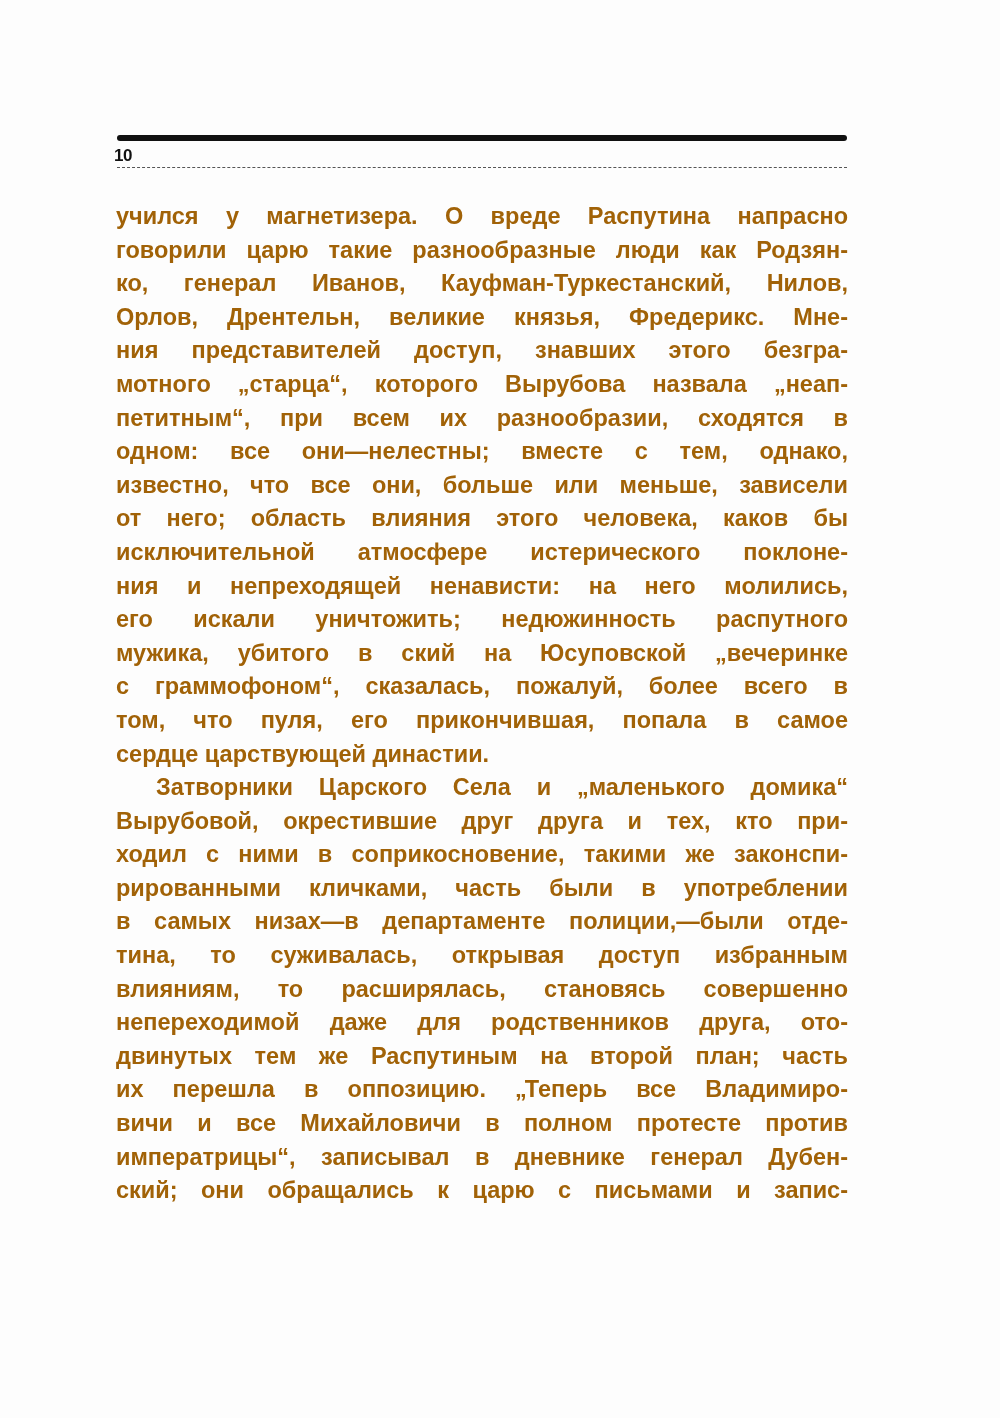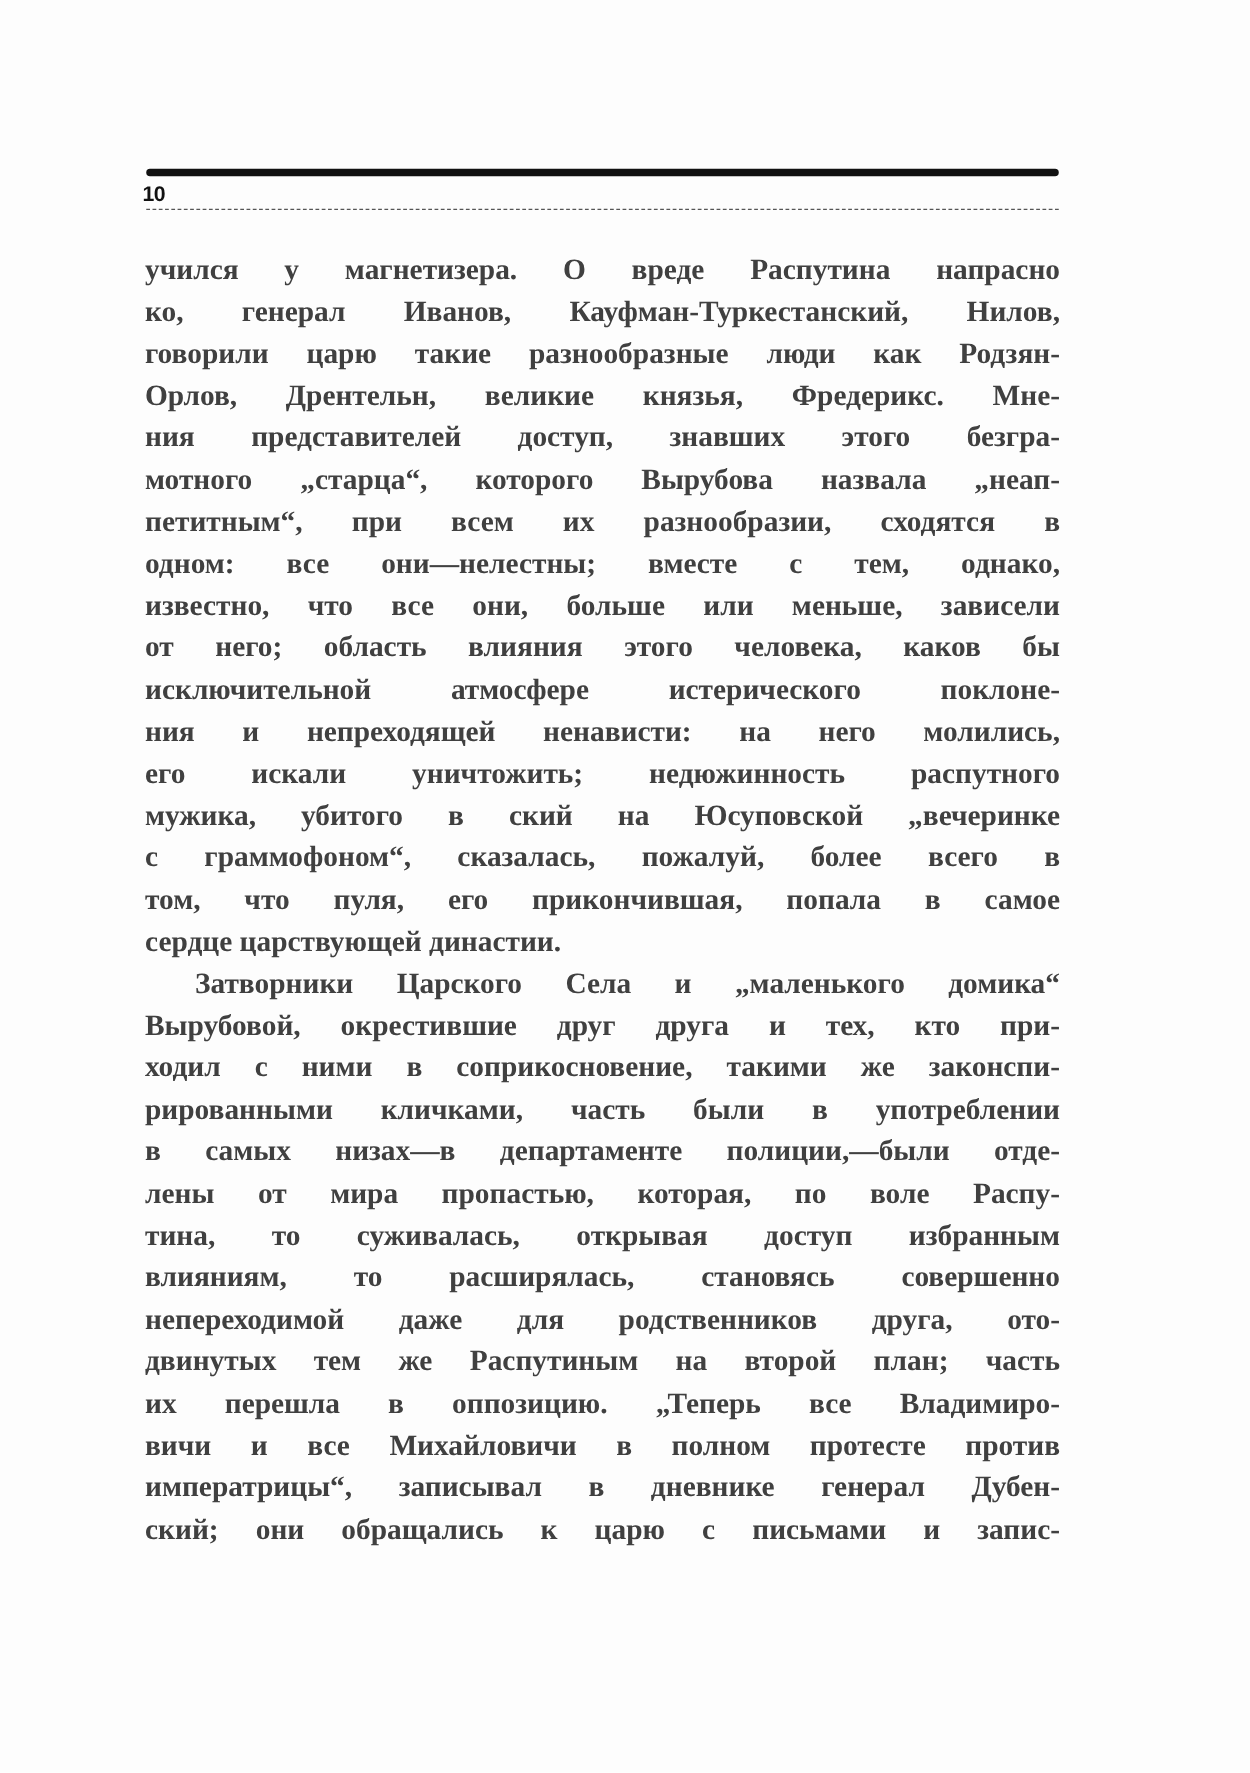--- a/index.html
+++ b/index.html
@@ -44,25 +44,25 @@
       top: 167px;
       width: 730px;
       height: 0;
       border-top: 1.5px dashed #555;
     }
     .body-text {
       position: absolute;
       left: 116px;
       top: 200px;
       width: 732px;
-      font-family: Liberation Serif, serif;
+      font-family: Liberation Sans, sans-serif;
       font-weight: bold;
       font-size: 23.5px;
       line-height: 33.6px;
-      color: #404040;
+      color: #a16207;
     }
     .line {
       display: block;
       white-space: nowrap;
       text-align: justify;
       text-align-last: justify;
       height: 33.6px;
     }
     .line.last {
       text-align-last: left;
@@ -75,43 +75,42 @@
 <body>
 
 <div class="page">
   <div class="rule-thick"></div>
   <div class="page-number">10</div>
   <div class="rule-thin"></div>
 
   <div class="body-text">
 
     <span class="line">учился у магнетизера. О вреде Распутина напрасно</span>
+    <span class="line">говорили царю такие разнообразные люди как Родзян-</span>
     <span class="line">ко, генерал Иванов, Кауфман-Туркестанский, Нилов,</span>
-    <span class="line">говорили царю такие разнообразные люди как Родзян-</span>
     <span class="line">Орлов, Дрентельн, великие князья, Фредерикс. Мне-</span>
     <span class="line">ния представителей доступ, знавших этого безгра-</span>
     <span class="line">мотного „старца“, которого Вырубова назвала „неап-</span>
     <span class="line">петитным“, при всем их разнообразии, сходятся в</span>
     <span class="line">одном: все они—нелестны; вместе с тем, однако,</span>
     <span class="line">известно, что все они, больше или меньше, зависели</span>
     <span class="line">от него; область влияния этого человека, каков бы</span>
     <span class="line">исключительной атмосфере истерического поклоне-</span>
     <span class="line">ния и непреходящей ненависти: на него молились,</span>
     <span class="line">его искали уничтожить; недюжинность распутного</span>
     <span class="line">мужика, убитого в ский на Юсуповской „вечеринке</span>
     <span class="line">с граммофоном“, сказалась, пожалуй, более всего в</span>
     <span class="line">том, что пуля, его прикончившая, попала в самое</span>
     <span class="line last">сердце царствующей династии.</span>
 
     <span class="line indent">Затворники Царского Села и „маленького домика“</span>
     <span class="line">Вырубовой, окрестившие друг друга и тех, кто при-</span>
     <span class="line">ходил с ними в соприкосновение, такими же законспи-</span>
     <span class="line">рированными кличками, часть были в употреблении</span>
     <span class="line">в самых низах—в департаменте полиции,—были отде-</span>
-    <span class="line">лены от мира пропастью, которая, по воле Распу-</span>
     <span class="line">тина, то суживалась, открывая доступ избранным</span>
     <span class="line">влияниям, то расширялась, становясь совершенно</span>
     <span class="line">непереходимой даже для родственников друга, ото-</span>
     <span class="line">двинутых тем же Распутиным на второй план; часть</span>
     <span class="line">их перешла в оппозицию. „Теперь все Владимиро-</span>
     <span class="line">вичи и все Михайловичи в полном протесте против</span>
     <span class="line">императрицы“, записывал в дневнике генерал Дубен-</span>
     <span class="line">ский; они обращались к царю с письмами и запис-</span>
   </div>
 </div>

